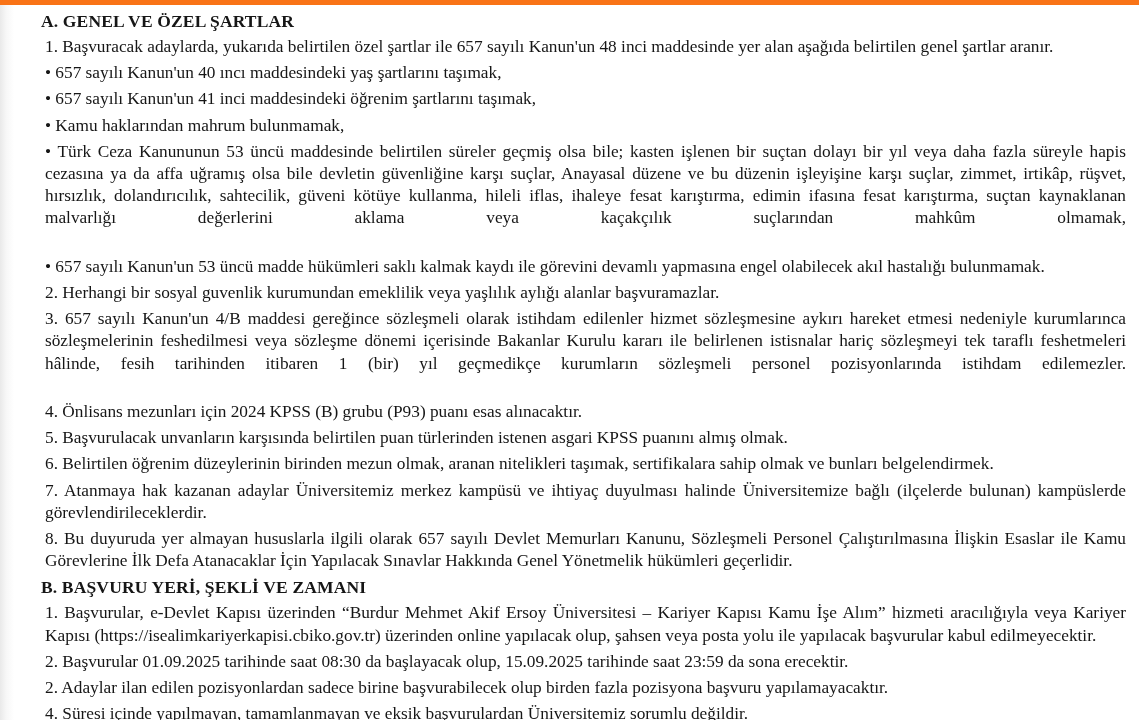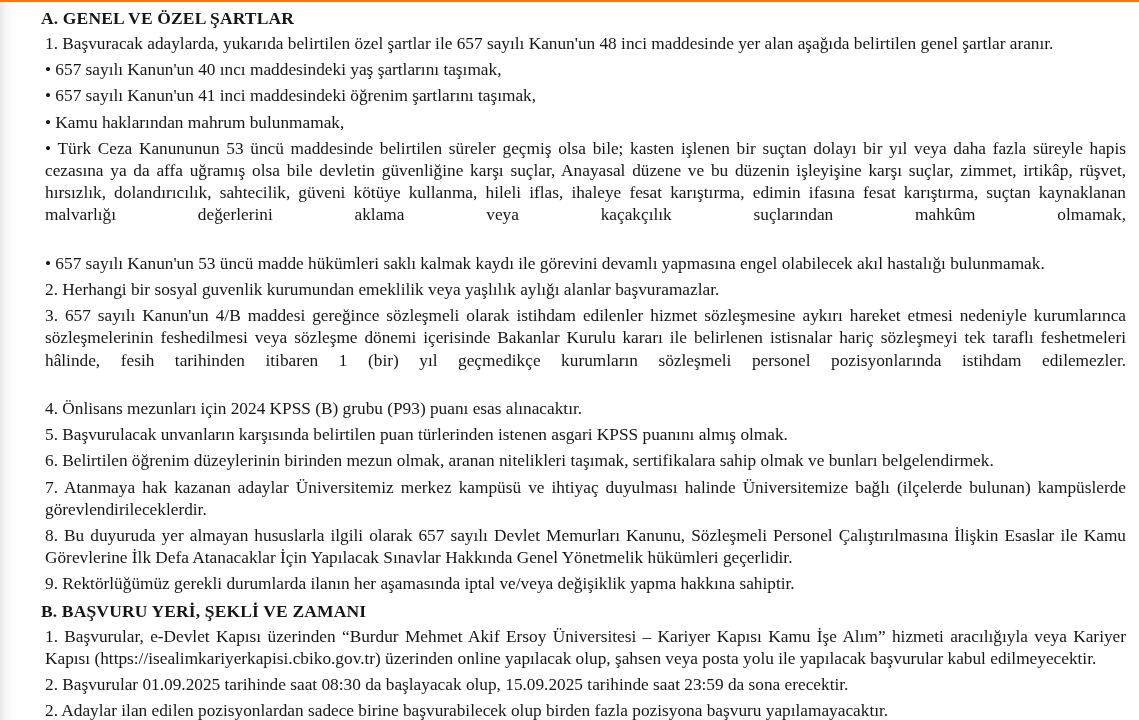--- a/index.html
+++ b/index.html
@@ -14,21 +14,21 @@
     overflow: hidden;
     font-family: "Liberation Serif", "DejaVu Serif", serif;
     color: #161616;
   }
   #page {
     position: relative;
     width: 1139px;
     height: 720px;
     background: #ffffff;
     box-sizing: border-box;
-    border-top: 2px solid #f97316;
+    border-top: 5px solid #f97316;
     overflow: hidden;
   }
   
   #page::before {
     content: "";
     position: absolute;
     left: 0; top: 0; bottom: 0;
     width: 14px;
     background: linear-gradient(to right, #e9e9e9 0%, #f7f7f7 45%, #ffffff 100%);
     pointer-events: none;
@@ -85,21 +85,20 @@
     <p class="para nojust">• Kamu haklarından mahrum bulunmamak,</p>
     <p class="para forcejust">• Türk Ceza Kanununun 53 üncü maddesinde belirtilen süreler geçmiş olsa bile; kasten işlenen bir suçtan dolayı bir yıl veya daha fazla süreyle hapis cezasına ya da affa uğramış olsa bile devletin güvenliğine karşı suçlar, Anayasal düzene ve bu düzenin işleyişine karşı suçlar, zimmet, irtikâp, rüşvet, hırsızlık, dolandırıcılık, sahtecilik, güveni kötüye kullanma, hileli iflas, ihaleye fesat karıştırma, edimin ifasına fesat karıştırma, suçtan kaynaklanan malvarlığı değerlerini aklama veya kaçakçılık suçlarından mahkûm olmamak,</p>
     <p class="para nojust">• 657 sayılı Kanun'un 53 üncü madde hükümleri saklı kalmak kaydı ile görevini devamlı yapmasına engel olabilecek akıl hastalığı bulunmamak.</p>
     <p class="para nojust">2. Herhangi bir sosyal guvenlik kurumundan emeklilik veya yaşlılık aylığı alanlar başvuramazlar.</p>
     <p class="para forcejust">3. 657 sayılı Kanun'un 4/B maddesi gereğince sözleşmeli olarak istihdam edilenler hizmet sözleşmesine aykırı hareket etmesi nedeniyle kurumlarınca sözleşmelerinin feshedilmesi veya sözleşme dönemi içerisinde Bakanlar Kurulu kararı ile belirlenen istisnalar hariç sözleşmeyi tek taraflı feshetmeleri hâlinde, fesih tarihinden itibaren 1 (bir) yıl geçmedikçe kurumların sözleşmeli personel pozisyonlarında istihdam edilemezler.</p>
     <p class="para nojust">4. Önlisans mezunları için 2024 KPSS (B) grubu (P93) puanı esas alınacaktır.</p>
     <p class="para nojust">5. Başvurulacak unvanların karşısında belirtilen puan türlerinden istenen asgari KPSS puanını almış olmak.</p>
     <p class="para nojust">6. Belirtilen öğrenim düzeylerinin birinden mezun olmak, aranan nitelikleri taşımak, sertifikalara sahip olmak ve bunları belgelendirmek.</p>
     <p class="para">7. Atanmaya hak kazanan adaylar Üniversitemiz merkez kampüsü ve ihtiyaç duyulması halinde Üniversitemize bağlı (ilçelerde bulunan) kampüslerde görevlendirileceklerdir.</p>
     <p class="para">8. Bu duyuruda yer almayan hususlarla ilgili olarak 657 sayılı Devlet Memurları Kanunu, Sözleşmeli Personel Çalıştırılmasına İlişkin Esaslar ile Kamu Görevlerine İlk Defa Atanacaklar İçin Yapılacak Sınavlar Hakkında Genel Yönetmelik hükümleri geçerlidir.</p>
-    <p class="para nojust">9. Rektörlüğümüz gerekli durumlarda ilanın her aşamasında iptal ve/veya değişiklik yapma hakkına sahiptir.</p>
 
     <h2 class="section-head gap-before">B. BAŞVURU YERİ, ŞEKLİ VE ZAMANI</h2>
 
     <p class="para">1. Başvurular, e-Devlet Kapısı üzerinden “Burdur Mehmet Akif Ersoy Üniversitesi – Kariyer Kapısı Kamu İşe Alım” hizmeti aracılığıyla veya Kariyer Kapısı (https://isealimkariyerkapisi.cbiko.gov.tr) üzerinden online yapılacak olup, şahsen veya posta yolu ile yapılacak başvurular kabul edilmeyecektir.</p>
     <p class="para nojust">2. Başvurular 01.09.2025 tarihinde saat 08:30 da başlayacak olup, 15.09.2025 tarihinde saat 23:59 da sona erecektir.</p>
     <p class="para nojust">2. Adaylar ilan edilen pozisyonlardan sadece birine başvurabilecek olup birden fazla pozisyona başvuru yapılamayacaktır.</p>
     <p class="para nojust">4. Süresi içinde yapılmayan, tamamlanmayan ve eksik başvurulardan Üniversitemiz sorumlu değildir.</p>
 
     <h2 class="section-head gap-before">C. BAŞVURUDA İSTENECEK BELGELER</h2>
 

